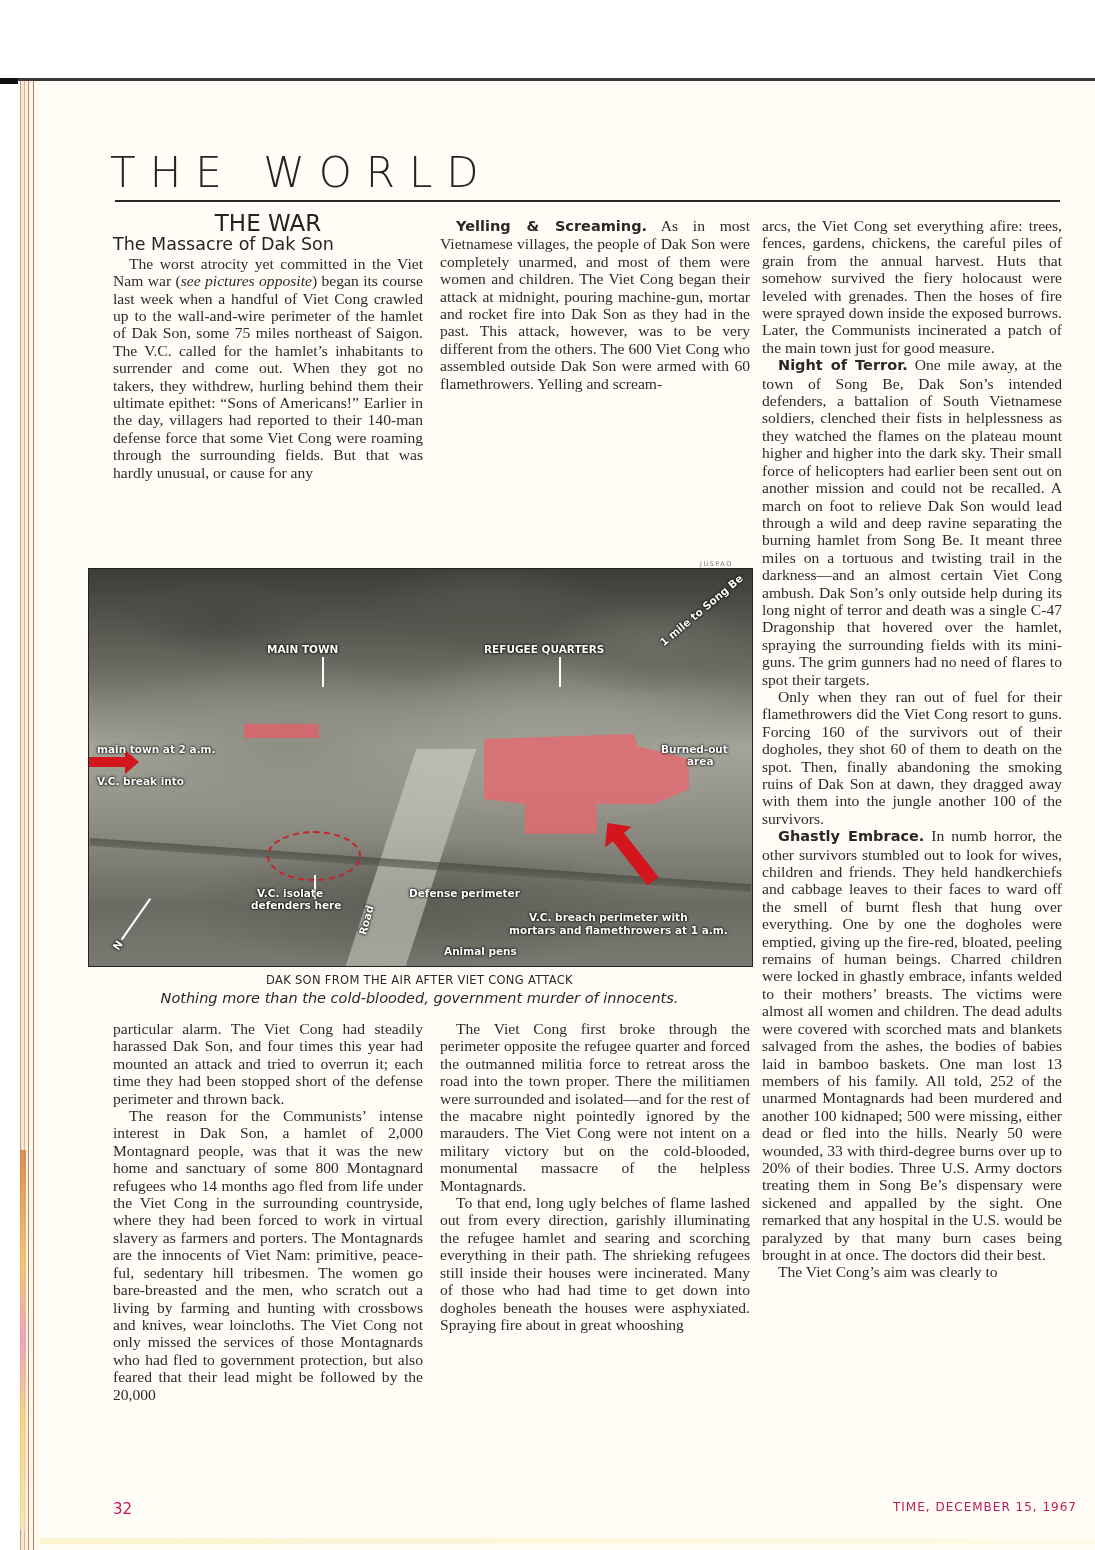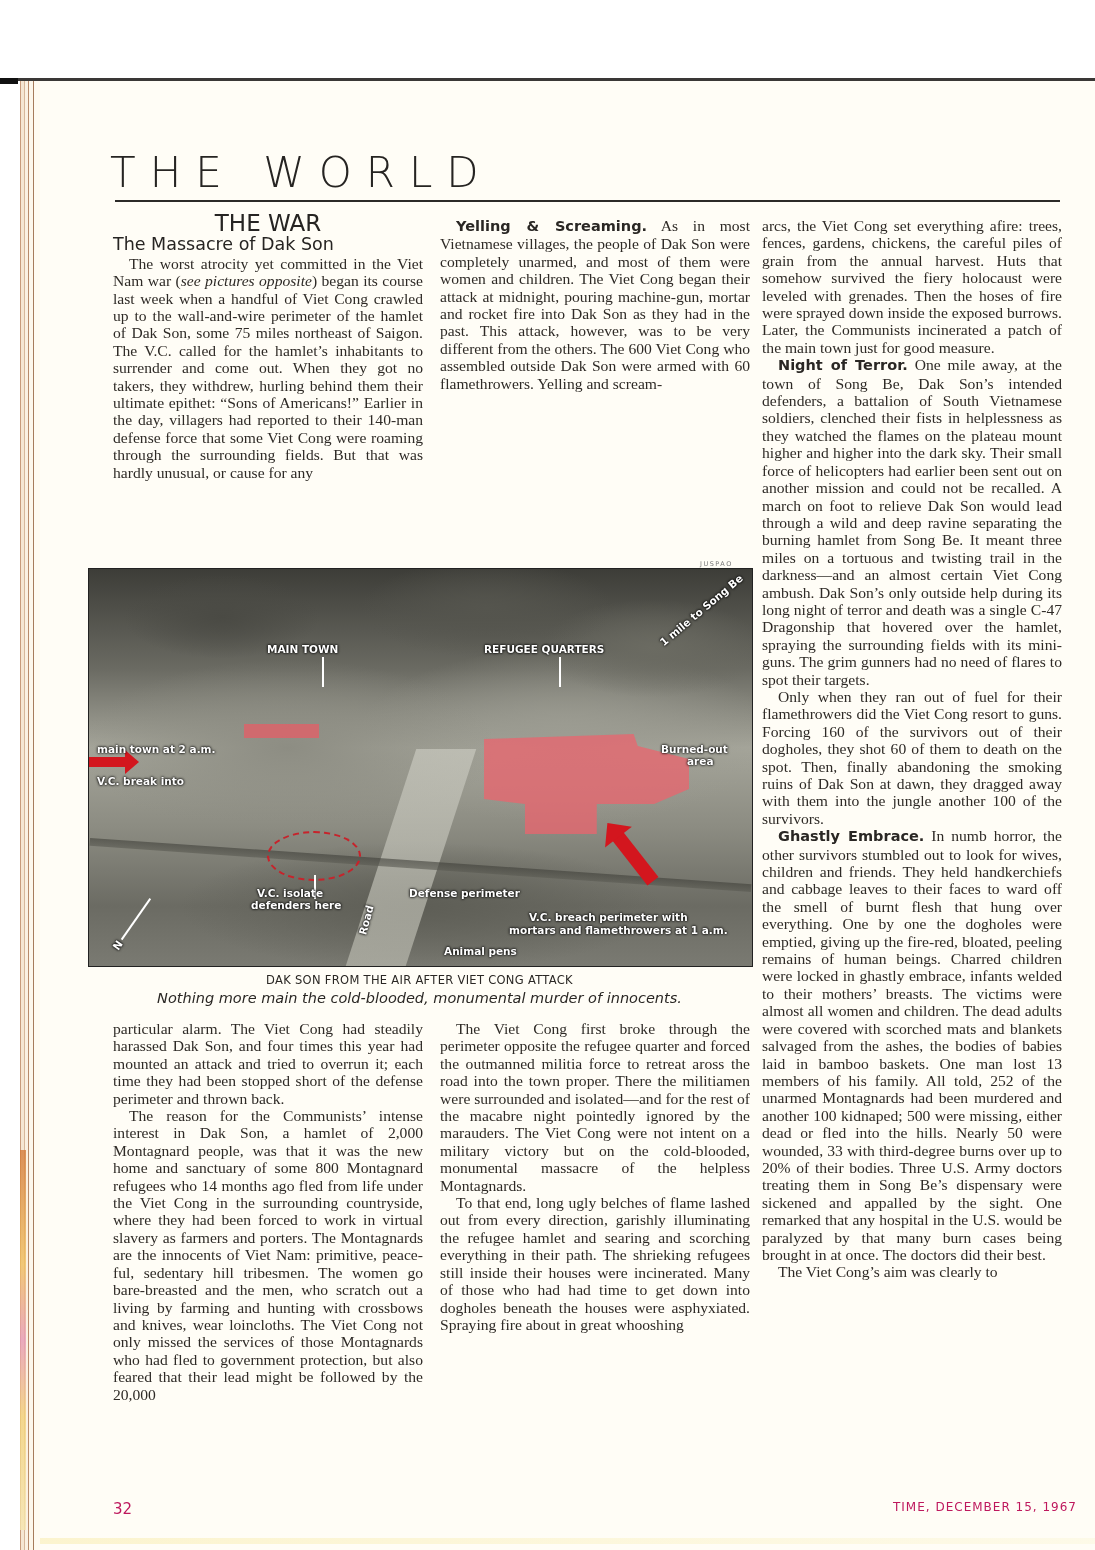--- a/index.html
+++ b/index.html
@@ -168,21 +168,21 @@
   <div class="plabel" style="left:162px; top:330px;">defenders here</div>
   <div class="plabel" style="left:262px; top:345px; transform:rotate(-75deg);">Road</div>
   <div class="plabel" style="left:320px; top:318px;">Defense perimeter</div>
   <div class="plabel" style="left:440px; top:342px;">V.C. breach perimeter with</div>
   <div class="plabel" style="left:420px; top:355px;">mortars and flamethrowers at 1 a.m.</div>
   <div class="plabel" style="left:355px; top:376px;">Animal pens</div>
   <div class="pline" style="left:46px; top:325px; height:50px; transform:rotate(35deg);"></div>
   <div class="plabel" style="left:24px; top:370px; transform:rotate(-55deg);">N</div>
 </div>
 <div class="caption-head">DAK SON FROM THE AIR AFTER VIET CONG ATTACK</div>
-<div class="caption-sub">Nothing more main the cold-blooded, monumental murder of innocents.</div>
+<div class="caption-sub">Nothing more than the cold-blooded, government murder of innocents.</div>
 
 <div class="col" style="left:113px; top:1020px;">
   <p class="noindent">particular alarm. The Viet Cong had steadily harassed Dak Son, and four times this year had mounted an attack and tried to overrun it; each time they had been stopped short of the defense perimeter and thrown back.</p>
   <p>The reason for the Communists’ in­tense interest in Dak Son, a hamlet of 2,000 Montagnard people, was that it was the new home and sanctuary of some 800 Montagnard refugees who 14 months ago fled from life under the Viet Cong in the surrounding country­side, where they had been forced to work in virtual slavery as farmers and porters. The Montagnards are the in­nocents of Viet Nam: primitive, peace­ful, sedentary hill tribesmen. The women go bare-breasted and the men, who scratch out a living by farming and hunting with crossbows and knives, wear loincloths. The Viet Cong not only missed the services of those Monta­gnards who had fled to government protection, but also feared that their lead might be followed by the 20,000</p>
 </div>
 
 <div class="col" style="left:440px; top:1020px;">
   <p>The Viet Cong first broke through the perimeter opposite the refugee quar­ter and forced the outmanned militia force to retreat aross the road into the town proper. There the militiamen were surrounded and isolated—and for the rest of the macabre night pointedly ignored by the marauders. The Viet Cong were not intent on a military victo­ry but on the cold-blooded, monumental massacre of the helpless Montagnards.</p>
   <p>To that end, long ugly belches of flame lashed out from every direction, garishly illuminating the refugee ham­let and searing and scorching every­thing in their path. The shrieking ref­ugees still inside their houses were incinerated. Many of those who had had time to get down into dogholes be­neath the houses were asphyxiated. Spraying fire about in great whooshing</p>
 </div>

